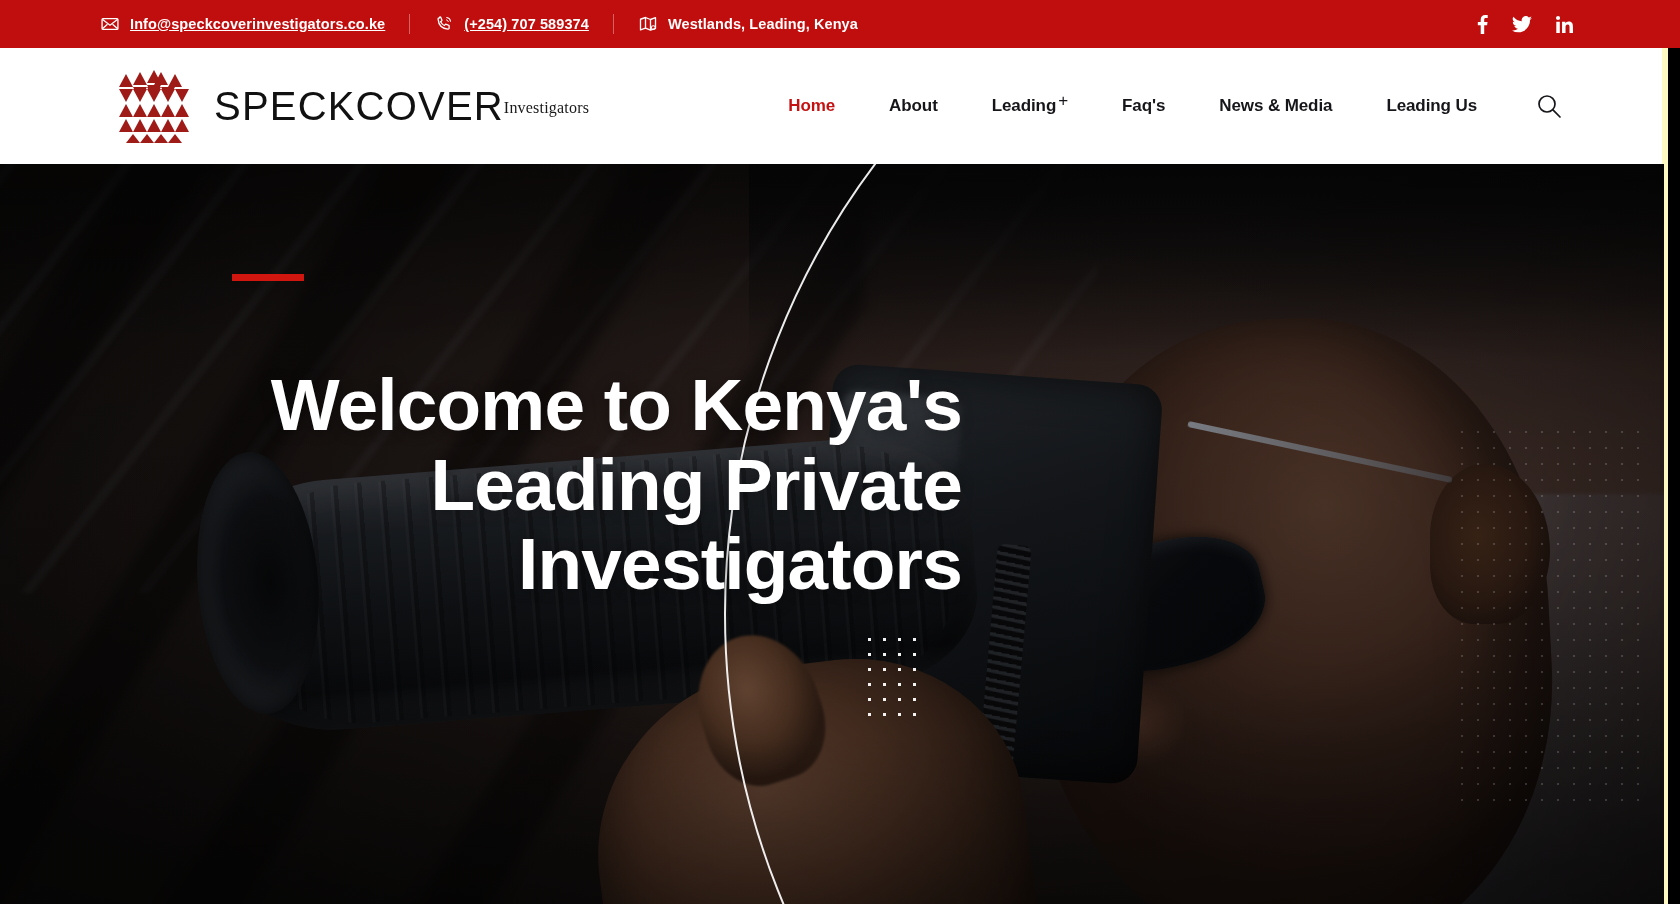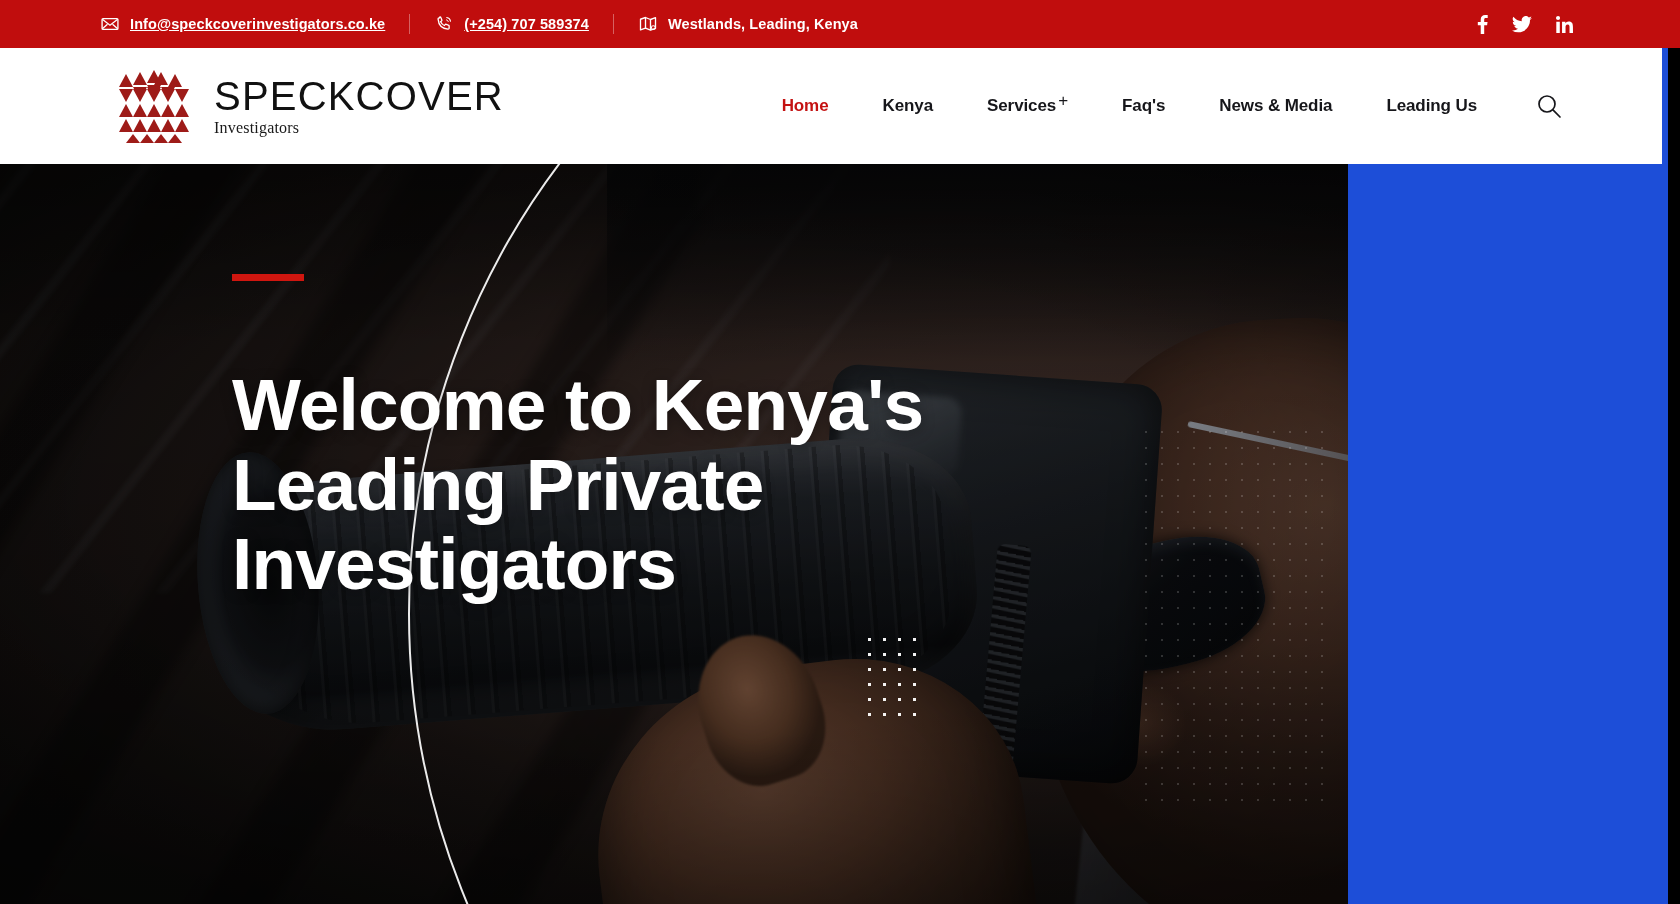--- a/index.html
+++ b/index.html
@@ -3,21 +3,21 @@
 <meta charset="utf-8">
 <title>Speckcover Investigators</title>
 <style>
   * { margin:0; padding:0; box-sizing:border-box; }
   html, body {
     width:1680px; height:904px;
     background:#000;
     font-family:"Liberation Sans", sans-serif;
     overflow:hidden;
   }
-  .page { position:relative; width:1680px; height:904px; background:#1d4ed8; overflow:hidden; }
+  .page { position:relative; width:1680px; height:904px; background:#fef9c3; overflow:hidden; }
 
   
   .topbar {
     position:absolute; left:0; top:0; width:1668px; height:48px;
     background:#c00d0d;
     display:flex; align-items:center;
   }
   .topbar-left { display:flex; align-items:center; margin-left:100px; }
   .contact-item {
     display:flex; align-items:center; gap:10px;
@@ -35,21 +35,21 @@
   
   .header {
     position:absolute; left:0; top:48px; width:1662px; height:116px;
     background:#ffffff;
     display:flex; align-items:center;
     z-index:5;
   }
   .logo { display:flex; align-items:center; margin-left:108px; gap:14px; text-decoration:none; }
   .logo-mark { width:92px; height:80px; flex:0 0 auto; }
   .logo-mark svg { display:block; }
-  .logo-text { display:flex; flex-direction:column; line-height:1; }
+  .logo-text { display:flex; flex-direction:row; line-height:1;align-items:center; }
   .logo-main {
     font-family:"Liberation Sans", sans-serif;
     font-size:40px; font-weight:400; letter-spacing:1.2px; color:#111;
   }
   .logo-sub {
     font-family:"Liberation Serif", serif;
     font-size:16px; font-weight:400; color:#1a1a1a; margin-top:4px; letter-spacing:0.2px;
   }
 
   .nav { margin-left:auto; display:flex; align-items:center;justify-content:center; }
@@ -62,23 +62,24 @@
   .nav-item.active { color:#c41212; }
   .nav-plus { font-size:17px; font-weight:400; margin-left:2px; position:relative; top:-5px; }
   .search-btn {
     margin-left:32px; margin-right:100px;
     width:26px; height:26px; display:block; background:none; border:none; cursor:pointer; padding:0;
   }
   .search-btn svg { display:block; }
 
   
   .hero {
-    position:absolute; left:0; top:164px; width:1348px; height:740px;
+    position:absolute; left:0; top:164px; width:1664px; height:740px;
     overflow:hidden;
     background:#171a1f;
+    text-align:right;
   }
   .hero-photo { position:absolute; inset:0; overflow:hidden; }
 
   
   .ph-base {
     position:absolute; inset:0;
     background:
       radial-gradient(120% 90% at 78% 46%, #5a4138 0%, #3a2a25 26%, #1d1614 52%, #0d0b0a 78%),
       linear-gradient(120deg,#241c1a 0%,#15110f 45%,#0a0908 100%);
   }
@@ -369,22 +370,22 @@
         </svg>
       </span>
       <span class="logo-text">
         <span class="logo-main">SPECKCOVER</span>
         <span class="logo-sub">Investigators</span>
       </span>
     </a>
 
     <nav class="nav">
       <a class="nav-item active" href="#">Home</a>
-      <a class="nav-item" href="#">Kenya</a>
-      <a class="nav-item" href="#"><span>Services</span><span class="nav-plus">+</span></a>
+      <a class="nav-item" href="#">About</a>
+      <a class="nav-item" href="#"><span>Leading</span><span class="nav-plus">+</span></a>
       <a class="nav-item" href="#">Faq's</a>
       <a class="nav-item" href="#">News &amp; Media</a>
       <a class="nav-item" href="#">Leading Us</a>
 
       <button class="search-btn">
         <svg width="26" height="26" viewBox="0 0 26 26" fill="none" stroke="#16161a" stroke-width="1.7">
           <circle cx="11" cy="11" r="8"></circle>
           <path d="M17.2 17.2 L24 24" stroke-linecap="round"></path>
         </svg>
       </button>

